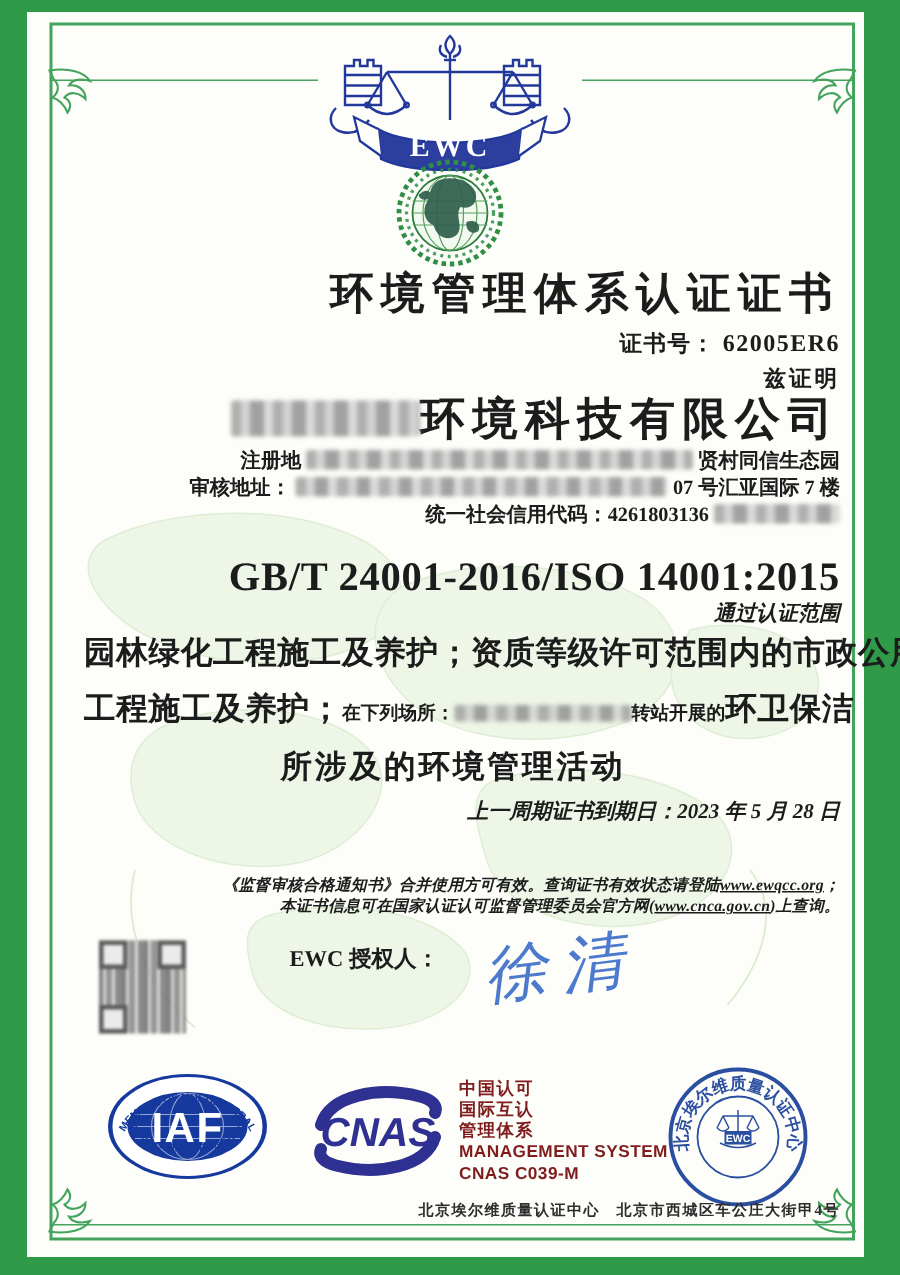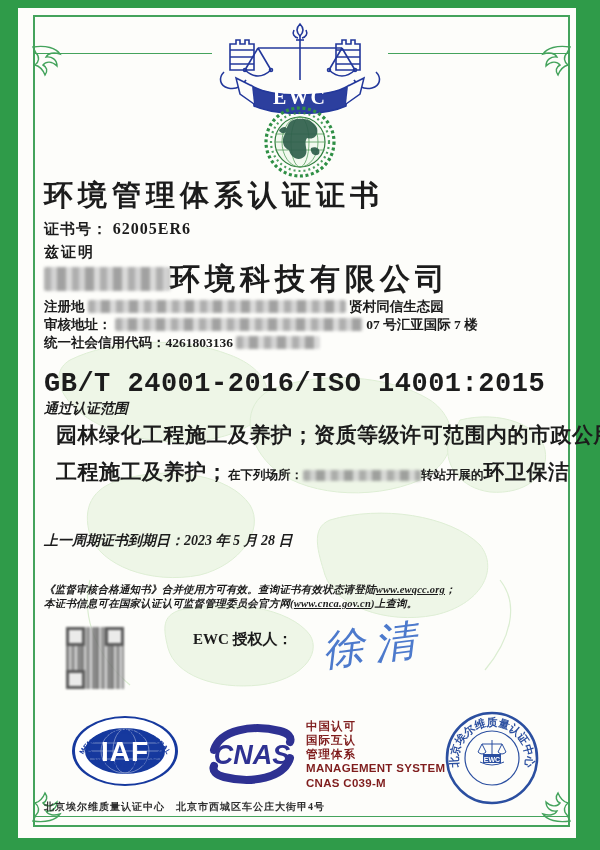--- a/index.html
+++ b/index.html
@@ -8,34 +8,34 @@
   
   .band{position:absolute;inset:0;border-style:solid;border-color:#2f9b49;border-width:8px 24px 12px 18px;pointer-events:none;}
   .thinframe{position:absolute;top:15px;left:33px;right:30px;bottom:23px;border:2px solid #44a35c;pointer-events:none;}
   .ornline{position:absolute;left:34px;right:31px;height:0;border-top:1.5px solid #44a35c;pointer-events:none;}
   .ornline.top{top:53px;}
   .ornline.bottom{top:816px;}
   .flourish{position:absolute;width:34px;height:34px;pointer-events:none;}
   
   .watermark{position:absolute;left:30px;top:330px;width:540px;height:380px;opacity:.55;pointer-events:none;}
   
-  .crow{position:absolute;left:44px;right:40px;text-align:left;white-space:nowrap;}
+  .crow{position:absolute;left:34px;right:40px;text-align:right;white-space:nowrap;}
   .kai{font-weight:bold;font-style:italic;}
   .redact{display:inline-block;border-radius:2px;opacity:.8;filter:blur(1.5px);vertical-align:-2px;
           background:repeating-linear-gradient(90deg,#9c9c9c 0 7px,#c9c9c9 7px 13px,#8b8b8b 13px 22px,#d2d2d2 22px 28px);}
   .title{top:176px;font-size:29px;font-weight:bold;letter-spacing:5px;}
   .certno{top:220px;font-size:15px;font-weight:bold;letter-spacing:1px;}
   .attest{top:243px;font-size:15px;font-weight:bold;letter-spacing:2px;}
   .company{top:259px;font-size:30px;font-weight:bold;letter-spacing:5px;}
   .company .redact{width:126px;height:24px;}
   .addr{font-size:13.5px;font-weight:bold;}
   .addr .redact{height:13px;}
   .reg{top:298px;} .audit{top:316px;} .code{top:334px;}
   .stdintro{top:354px;font-size:15px;}
-  .stdline{top:369px;font-size:27px;font-weight:bold;letter-spacing:.5px;font-family:Liberation Mono, monospace;}
+  .stdline{top:369px;font-size:27px;font-weight:bold;letter-spacing:.5px;font-family:Liberation Serif, serif;}
   .scopehead{top:400px;font-size:14px;}
   .scope{position:absolute;left:56px;right:52px;top:421px;font-weight:bold;}
   .scope .big{font-size:21px;letter-spacing:.5px;}
   .scope .small{font-size:12.5px;}
   .scope .l1{white-space:nowrap;}
   .scope .l2{margin-top:9px;white-space:nowrap;}
   .scope .l2 .redact{width:118px;height:11px;}
   .scope .l3{margin-top:11px;text-align:center;font-size:21px;letter-spacing:2px;}
   .dates1{top:532px;font-size:14px;}
   .dates2{top:551px;font-size:14px;}
@@ -173,20 +173,21 @@
   </div>
 
   <div class="crow stdline">GB/T 24001-2016/ISO 14001:2015</div>
   <div class="crow scopehead kai">通过认证范围</div>
 
   <div class="scope">
     <div class="l1 big">园林绿化工程施工及养护；资质等级许可范围内的市政公用</div>
     <div class="l2">
       <span class="big">工程施工及养护；</span><span class="small">在下列场所：</span><span class="redact"></span><span class="small">转站开展的</span><span class="big">环卫保洁</span>
     </div>
+    <div class="l3">所涉及的环境管理活动</div>
   </div>
 
   <div class="crow dates1 kai">上一周期证书到期日：2023 年 5 月 28 日</div>
 
   <div class="crow fine fp2 kai">
     <span>《监督审核合格通知书》合并使用方可有效。查询证书有效状态请登陆</span><span class="link">www.ewqcc.org</span><span>；</span>
   </div>
   <div class="crow fine fp3 kai">
     <span>本证书信息可在国家认证认可监督管理委员会官方网(</span><span class="link">www.cnca.gov.cn</span><span>)上查询。</span>
   </div>

